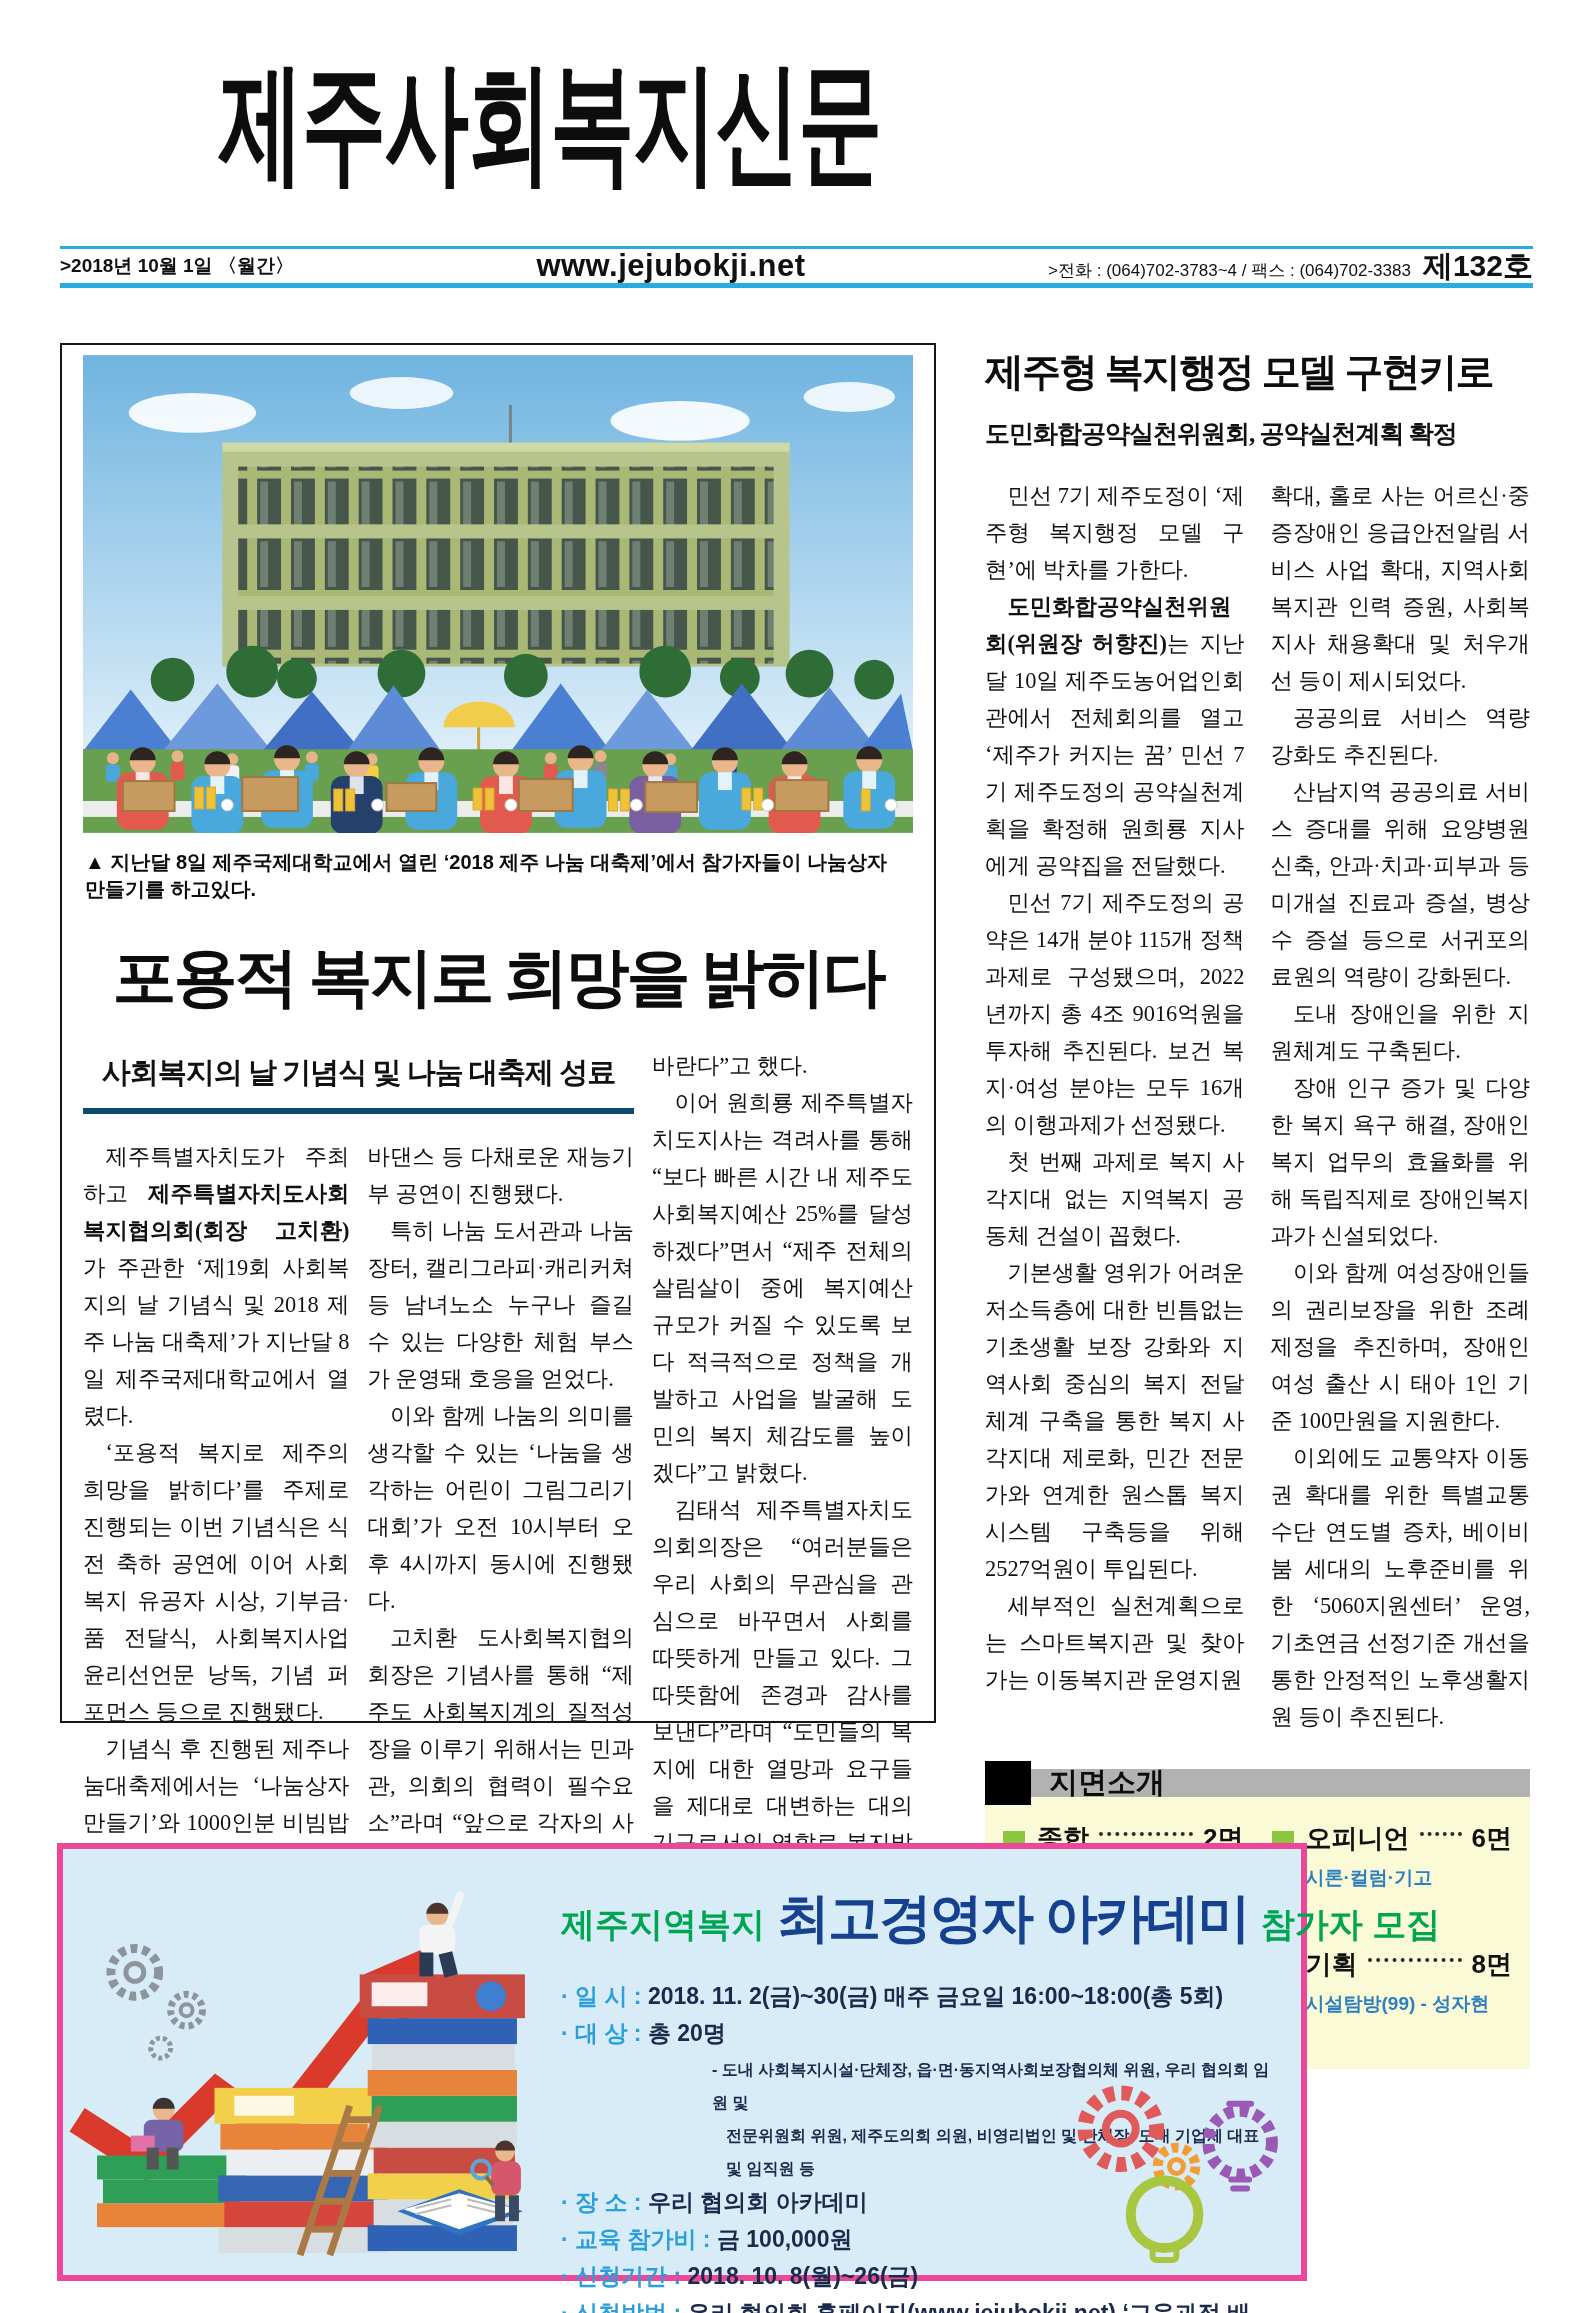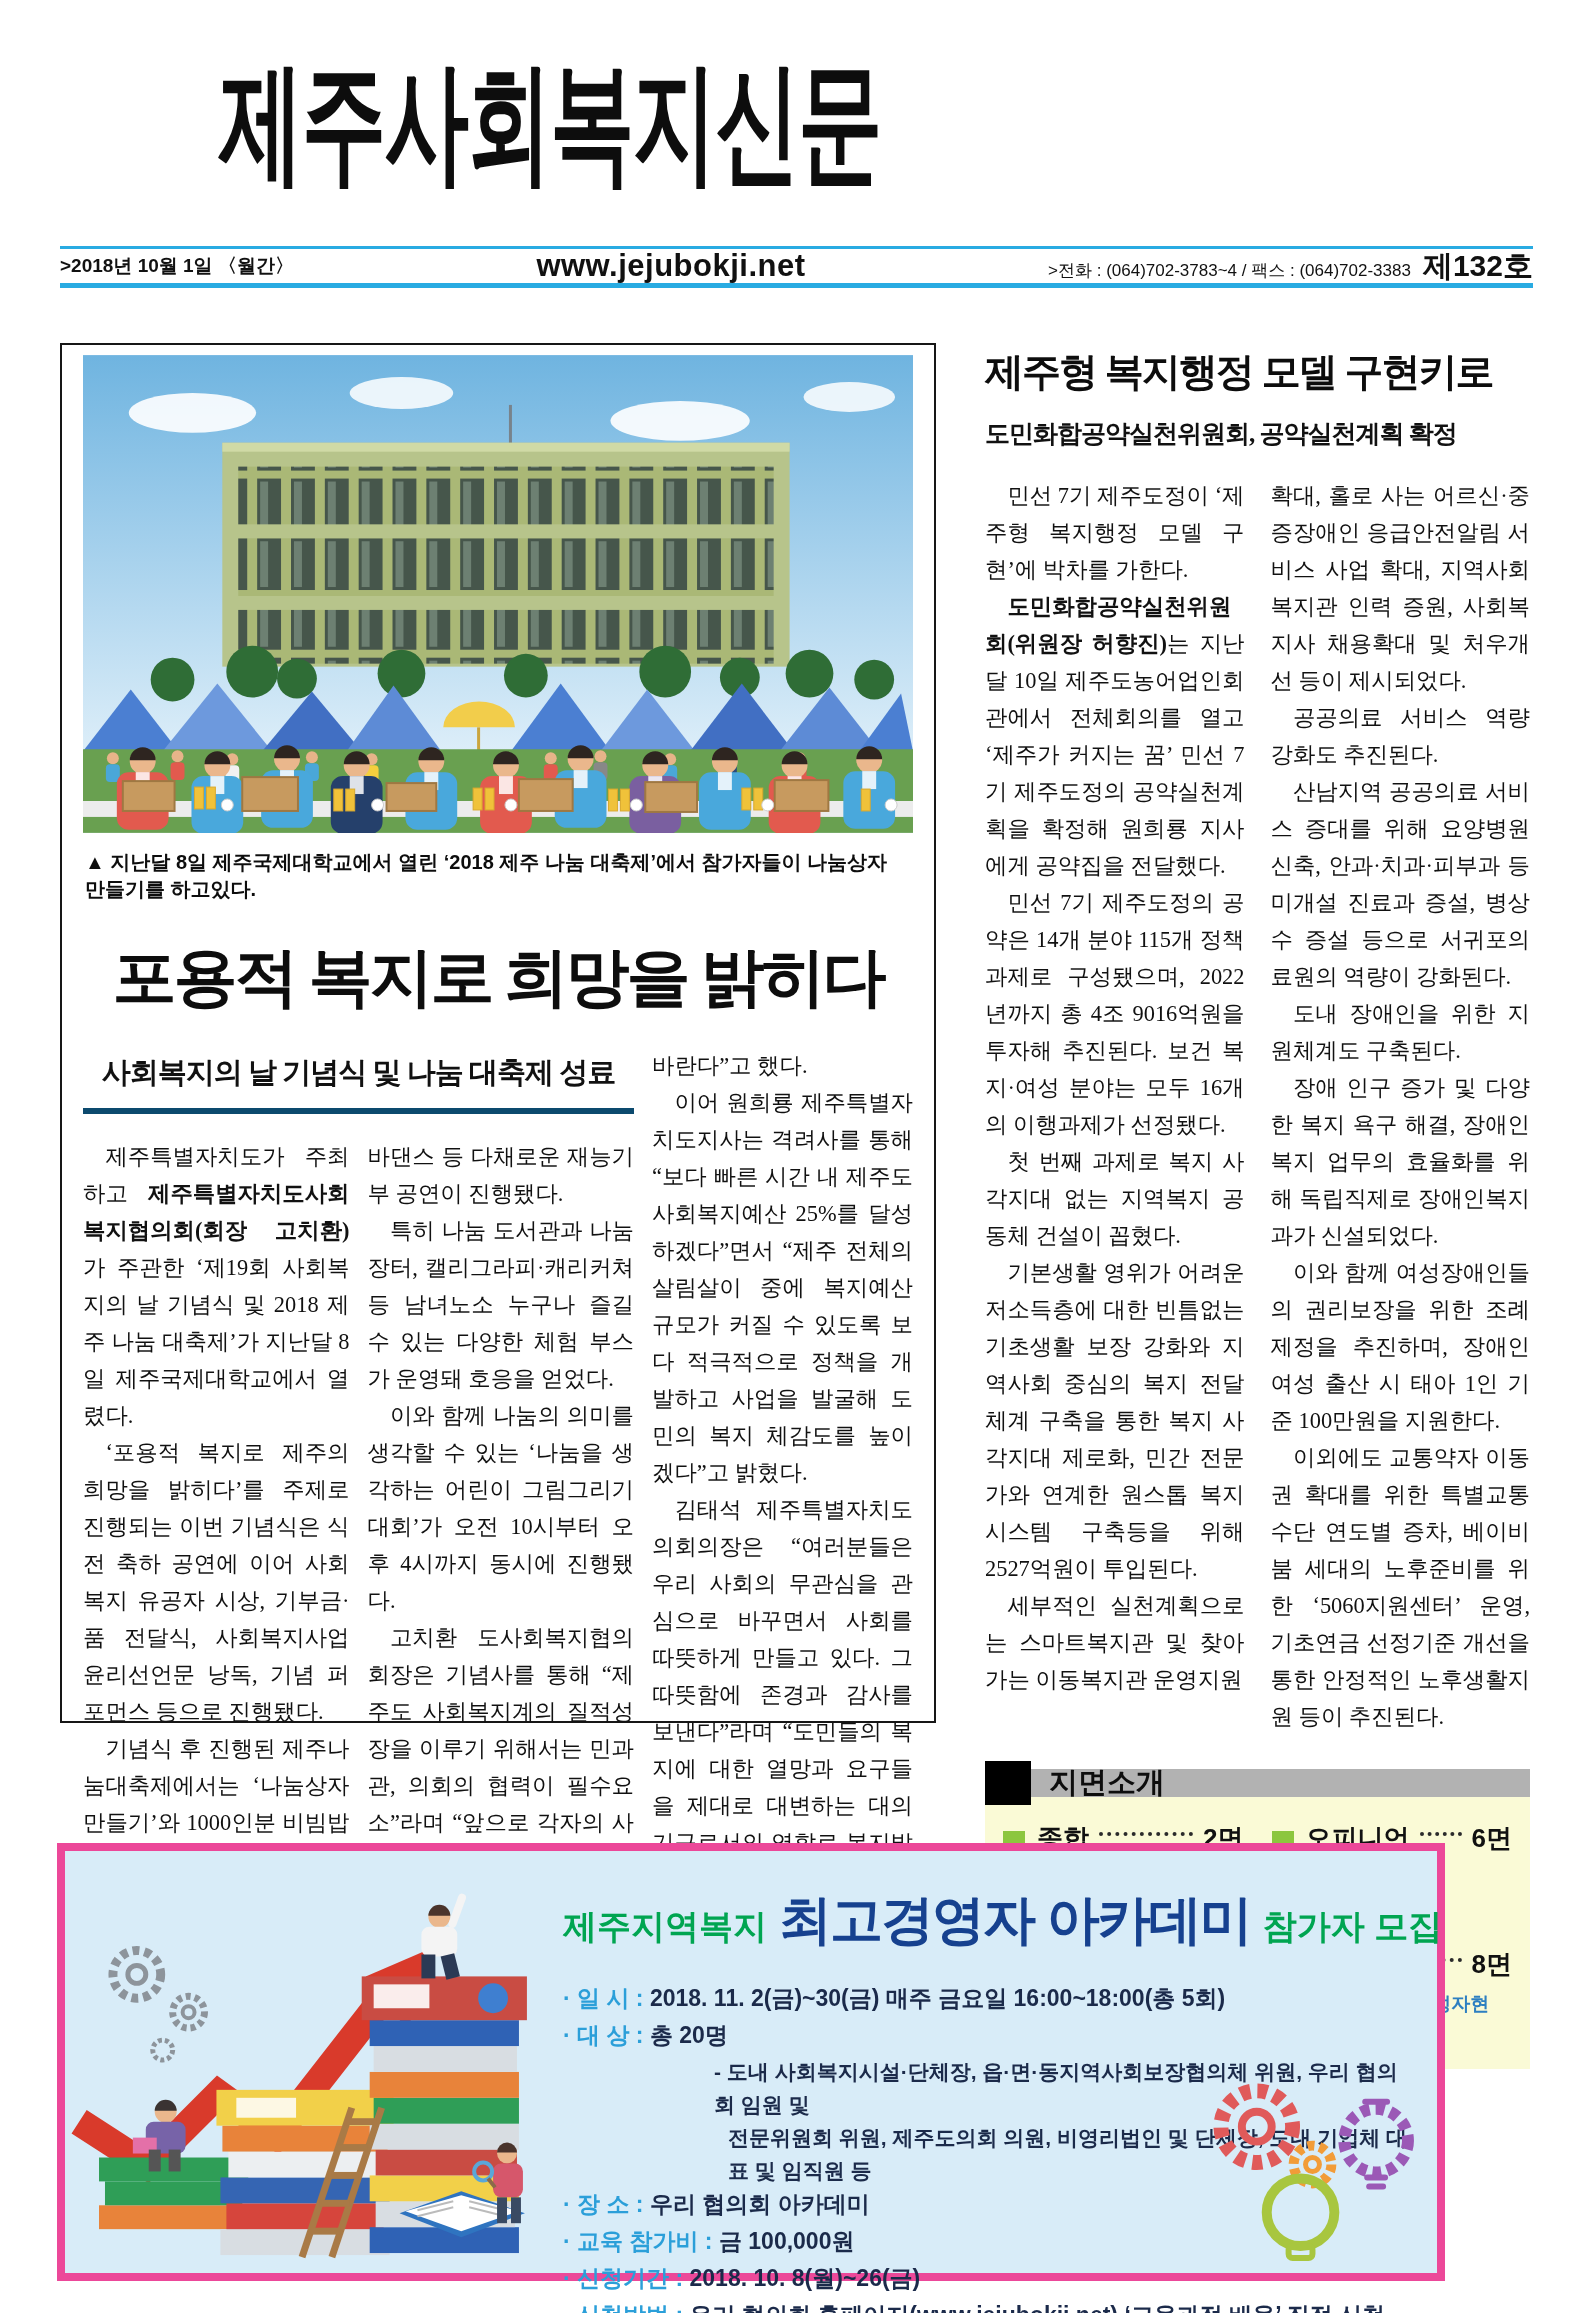--- a/index.html
+++ b/index.html
@@ -56,34 +56,34 @@
            grid-template-columns:1fr 1fr;gap:30px 28px;}
   .pg-row{display:flex;align-items:center;}
   .pg-bullet{width:22px;height:15px;background:#8cc63e;margin-right:12px;flex:0 0 22px;}
   .pg-name{font:800 26px "Liberation Sans",sans-serif;white-space:nowrap;}
   .pg-leader{flex:1;border-bottom:4px dotted #2b2b2b;margin:0 10px 9px;}
   .pg-pages{font:800 26px "Liberation Sans",sans-serif;white-space:nowrap;}
   .pg-sub{margin:9px 0 0 34px;font:700 19px "Liberation Sans",sans-serif;color:#2d7fc1;}
   .pg-sub.dark{color:#1b4a8f;}
 
   
-  .banner{position:absolute;left:57px;top:1843px;width:1388px;height:438px;box-sizing:border-box;
-          background:#d8ecf8;border:8px solid #ec4899;}
+  .banner{position:absolute;left:57px;top:1843px;width:1250px;height:438px;box-sizing:border-box;
+          background:#d8ecf8;border:6px solid #ec4899;}
   .banner-illus{position:absolute;left:6px;top:4px;width:470px;height:408px;}
   .banner-content{position:absolute;left:498px;top:34px;right:26px;}
   .banner-title{text-align:center;white-space:nowrap;}
   .bt-pre,.bt-suf{font:800 34px "Liberation Sans",sans-serif;color:#00a551;}
   .bt-pre{margin-right:12px;} .bt-suf{margin-left:12px;}
   .bt-main{font:900 53px "Liberation Sans",sans-serif;color:#16418f;letter-spacing:-2px;}
   .banner-rows{margin-top:24px;font-family:"Liberation Sans",sans-serif;}
   .b-row{line-height:34px;}
   .b-row .b-label{color:#2b9fd9;font-weight:800;font-size:23px;}
   .b-row .b-label::before{content:"· ";color:#2b9fd9;}
   .b-row .b-value{color:#1b2a4a;font-weight:700;font-size:23px;}
-  .b-sub{line-height:33px;padding-left:151px;color:#1b2a4a;font-weight:700;font-size:21px;}
+  .b-sub{line-height:33px;padding-left:151px;color:#1b2a4a;font-weight:700;font-size:16px;}
   .banner-deco{position:absolute;right:16px;bottom:10px;width:224px;height:194px;}
 </style>
 </head>
 <body>
 
 <div class="page">
 
   <header class="masthead">
     <h1>제주사회복지신문</h1>
   </header>

